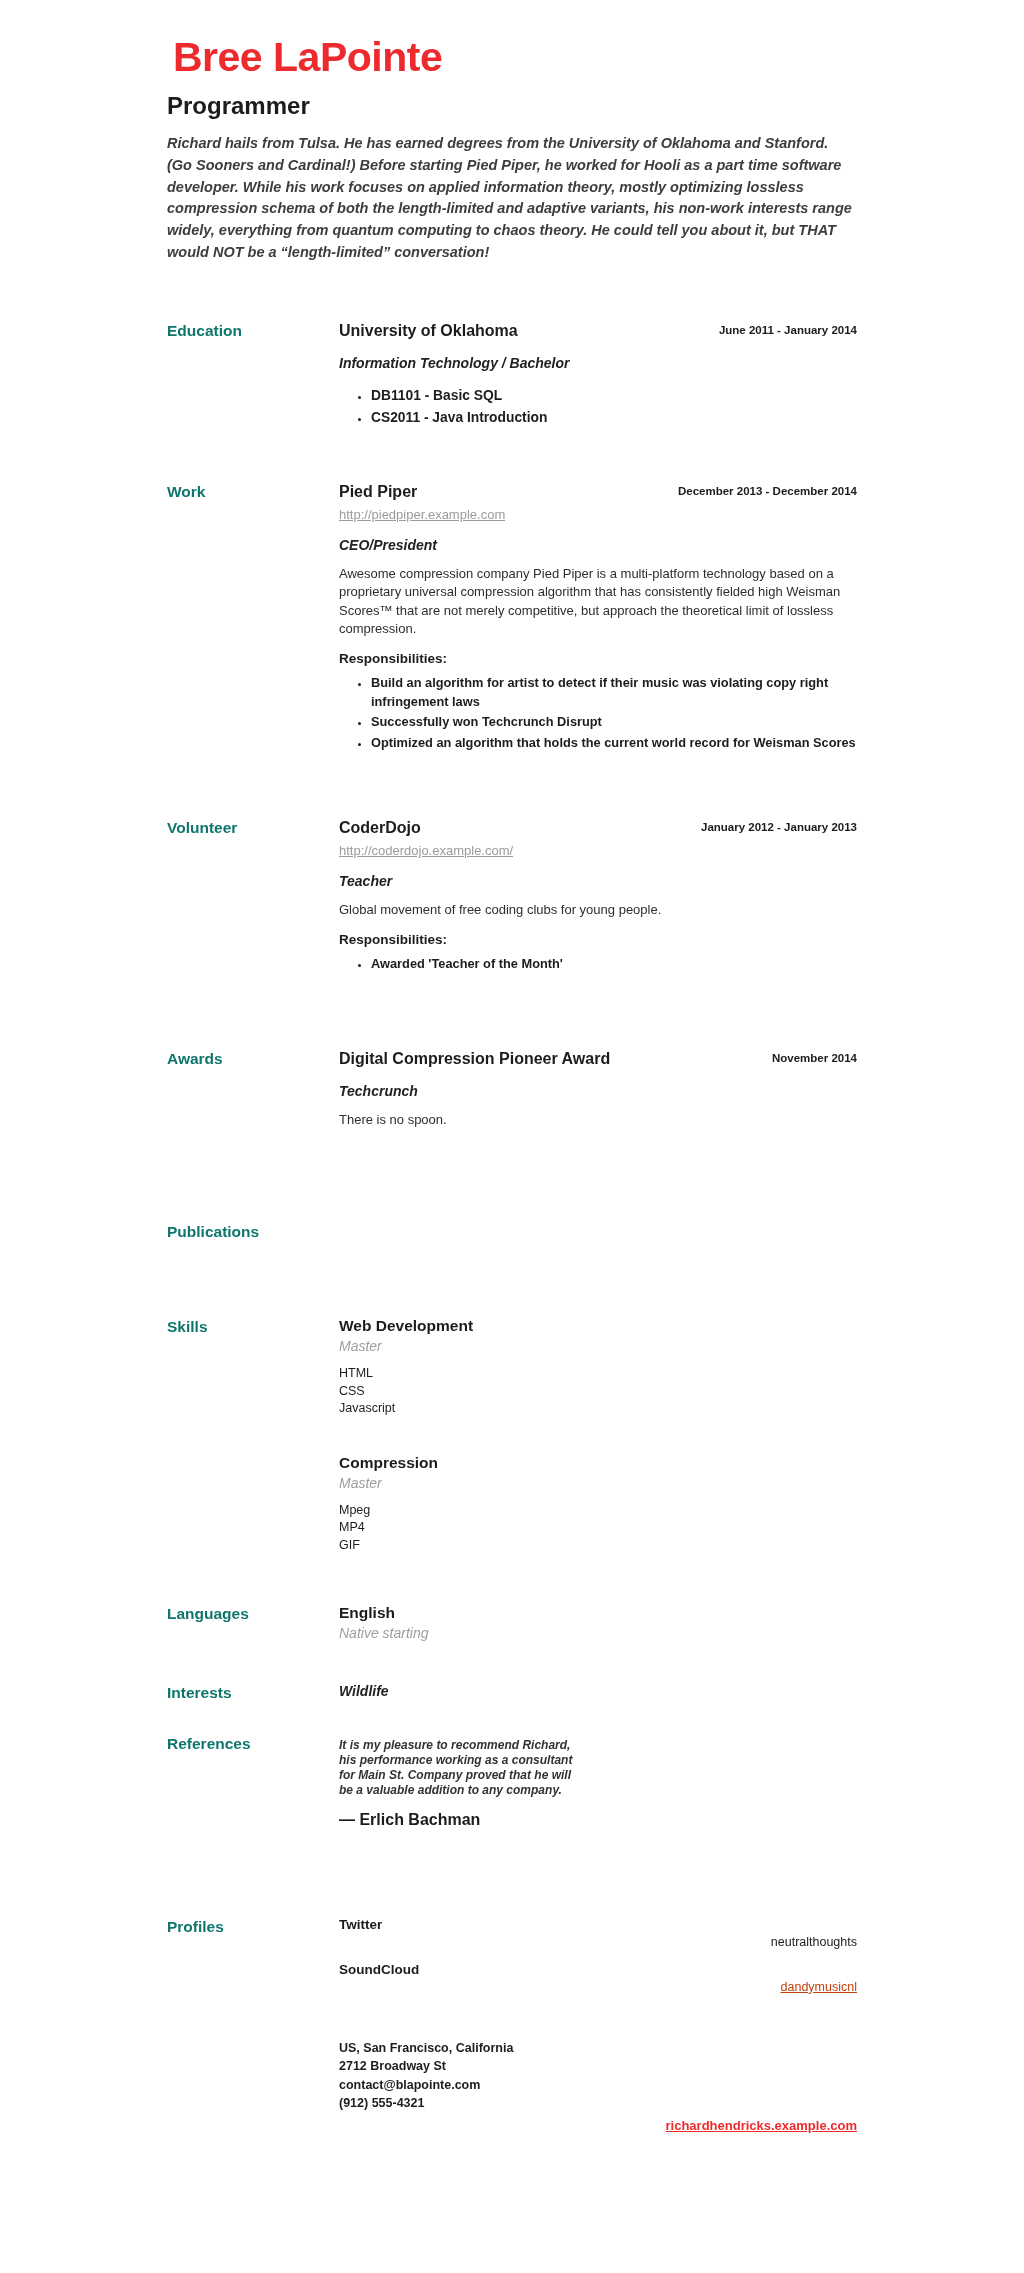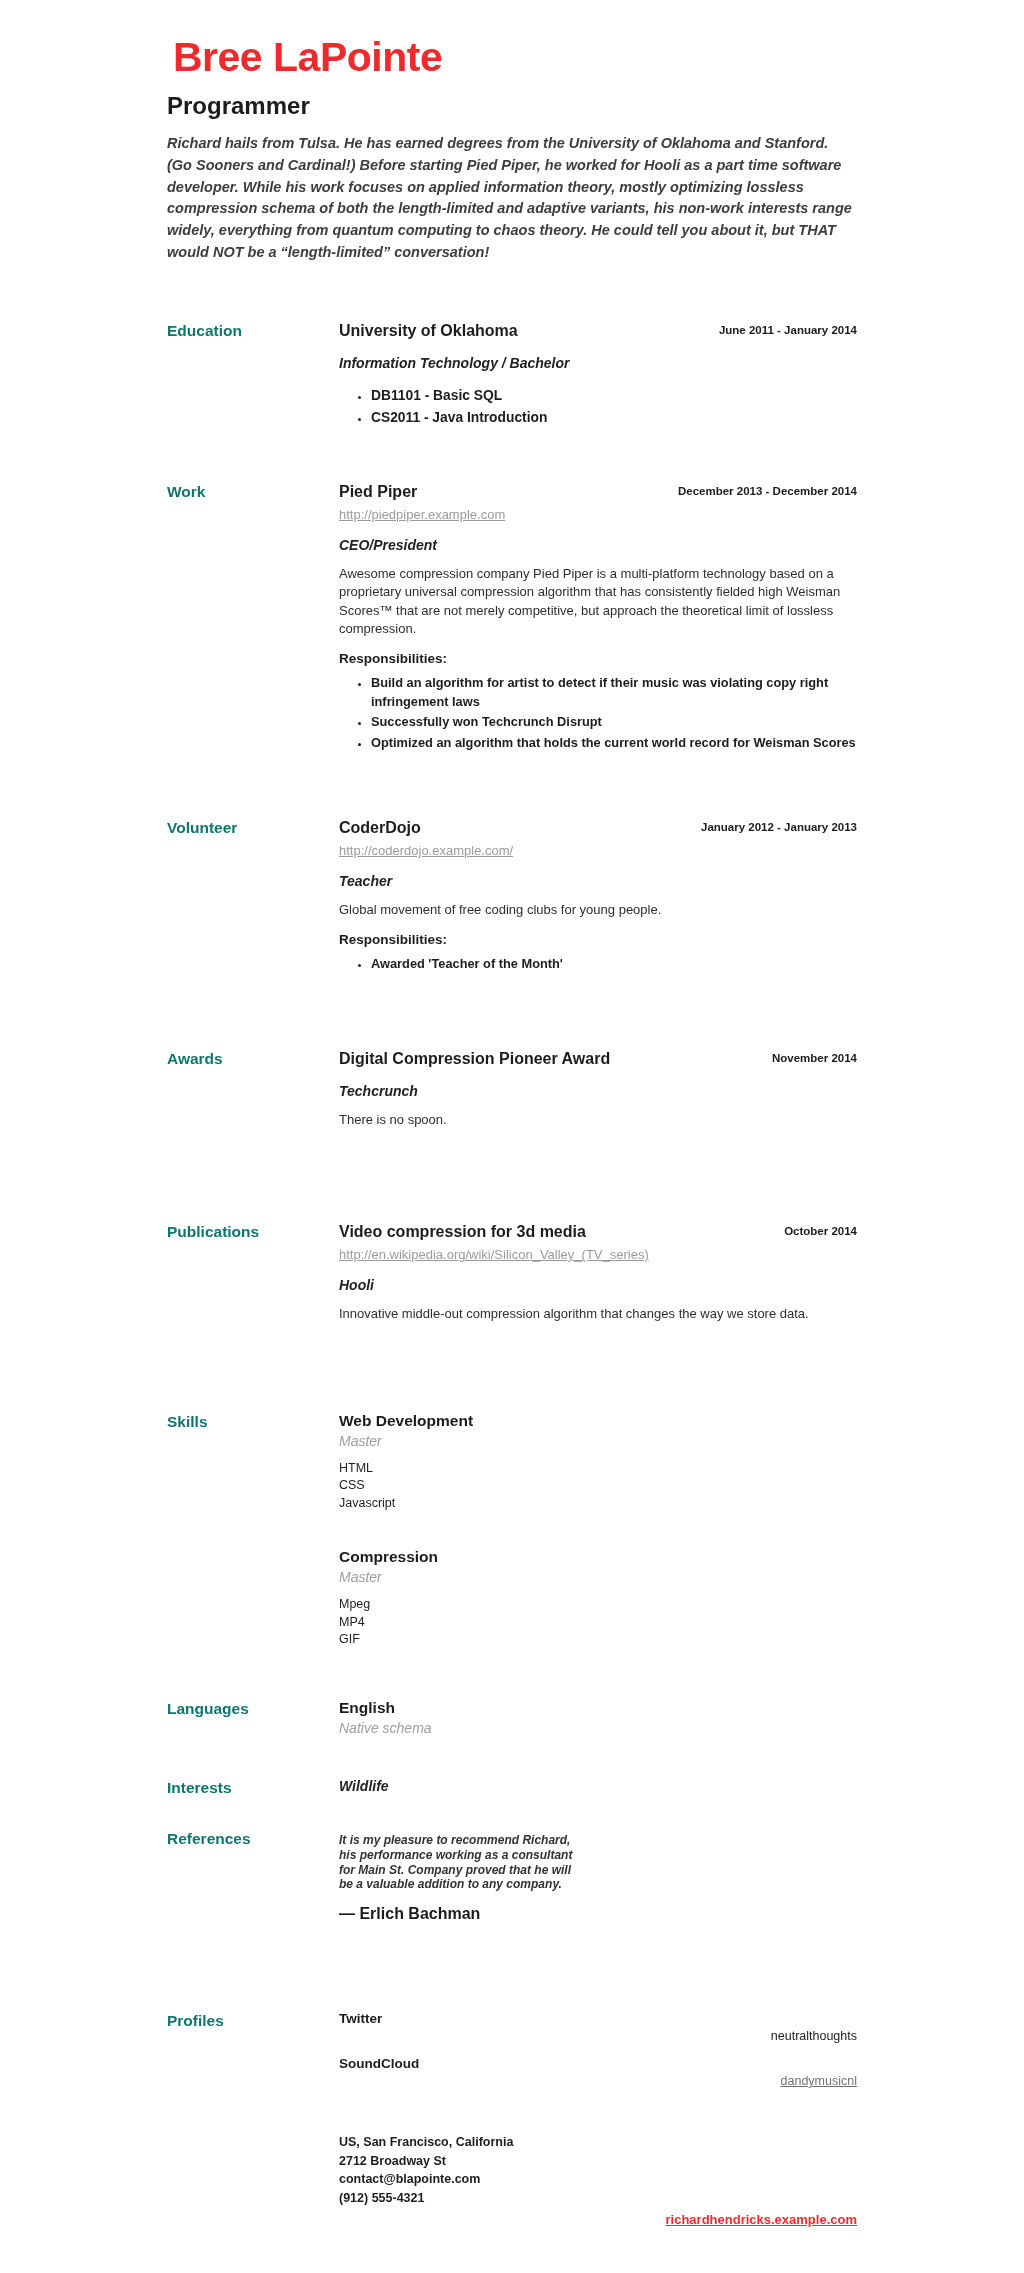--- a/index.html
+++ b/index.html
@@ -100,21 +100,21 @@
     font-style: italic;
     line-height: 14.9px;
     color: #333;
   }
   .ref-name { margin-top: 13px; font-size: 16px; font-weight: 700; color: #1c1c1c; }
 
   
   .profile-block + .profile-block { margin-top: 13px; }
   .profile-network { font-size: 13.5px; font-weight: 700; color: #1c1c1c; }
   .profile-username { margin-top: 3px; font-size: 12.5px; font-weight: 500; color: #222; text-align: right; }
-  .profile-link { color: #737373; text-decoration: underline; font-weight: 400; cursor: pointer; }
+  .profile-link { color: #c2410c; text-decoration: underline; font-weight: 400; cursor: pointer; }
 
   
   .footer-address { font-size: 12.5px; font-weight: 600; line-height: 18.4px; color: #1d1d1d; }
   .footer-link-row { margin-top: 3px; text-align: right; }
   .footer-link {
     font-size: 13px;
     font-weight: 700;
     color: #ed2b2e;
     text-decoration: underline;
     cursor: pointer;
@@ -189,29 +189,20 @@
         <div class="item-title">Digital Compression Pioneer Award</div>
         <div class="date">November 2014</div>
       </div>
       <div class="position">Techcrunch</div>
       <p class="body-text">There is no spoon.</p>
     </div>
   </section>
 
   <section class="section s-pub">
     <div class="sec-label">Publications</div>
-    <div class="sec-body">
-      <div class="row-head">
-        <div class="item-title">Video compression for 3d media</div>
-        <div class="date">October 2014</div>
-      </div>
-      <a class="url">http://en.wikipedia.org/wiki/Silicon_Valley_(TV_series)</a>
-      <div class="position">Hooli</div>
-      <p class="body-text">Innovative middle-out compression algorithm that changes the way we store data.</p>
-    </div>
   </section>
 
   <section class="section s-skl">
     <div class="sec-label">Skills</div>
     <div class="sec-body">
       <div class="skill-block">
         <div class="skill-name">Web Development</div>
         <div class="skill-level">Master</div>
         <div class="skill-kws">
           <div class="kw">HTML</div>
@@ -228,21 +219,21 @@
           <div class="kw">GIF</div>
         </div>
       </div>
     </div>
   </section>
 
   <section class="section s-lang">
     <div class="sec-label">Languages</div>
     <div class="sec-body">
       <div class="skill-name">English</div>
-      <div class="skill-level">Native schema</div>
+      <div class="skill-level">Native starting</div>
     </div>
   </section>
 
   <section class="section s-int">
     <div class="sec-label">Interests</div>
     <div class="sec-body">
       <div class="interest-name">Wildlife</div>
     </div>
   </section>
 

